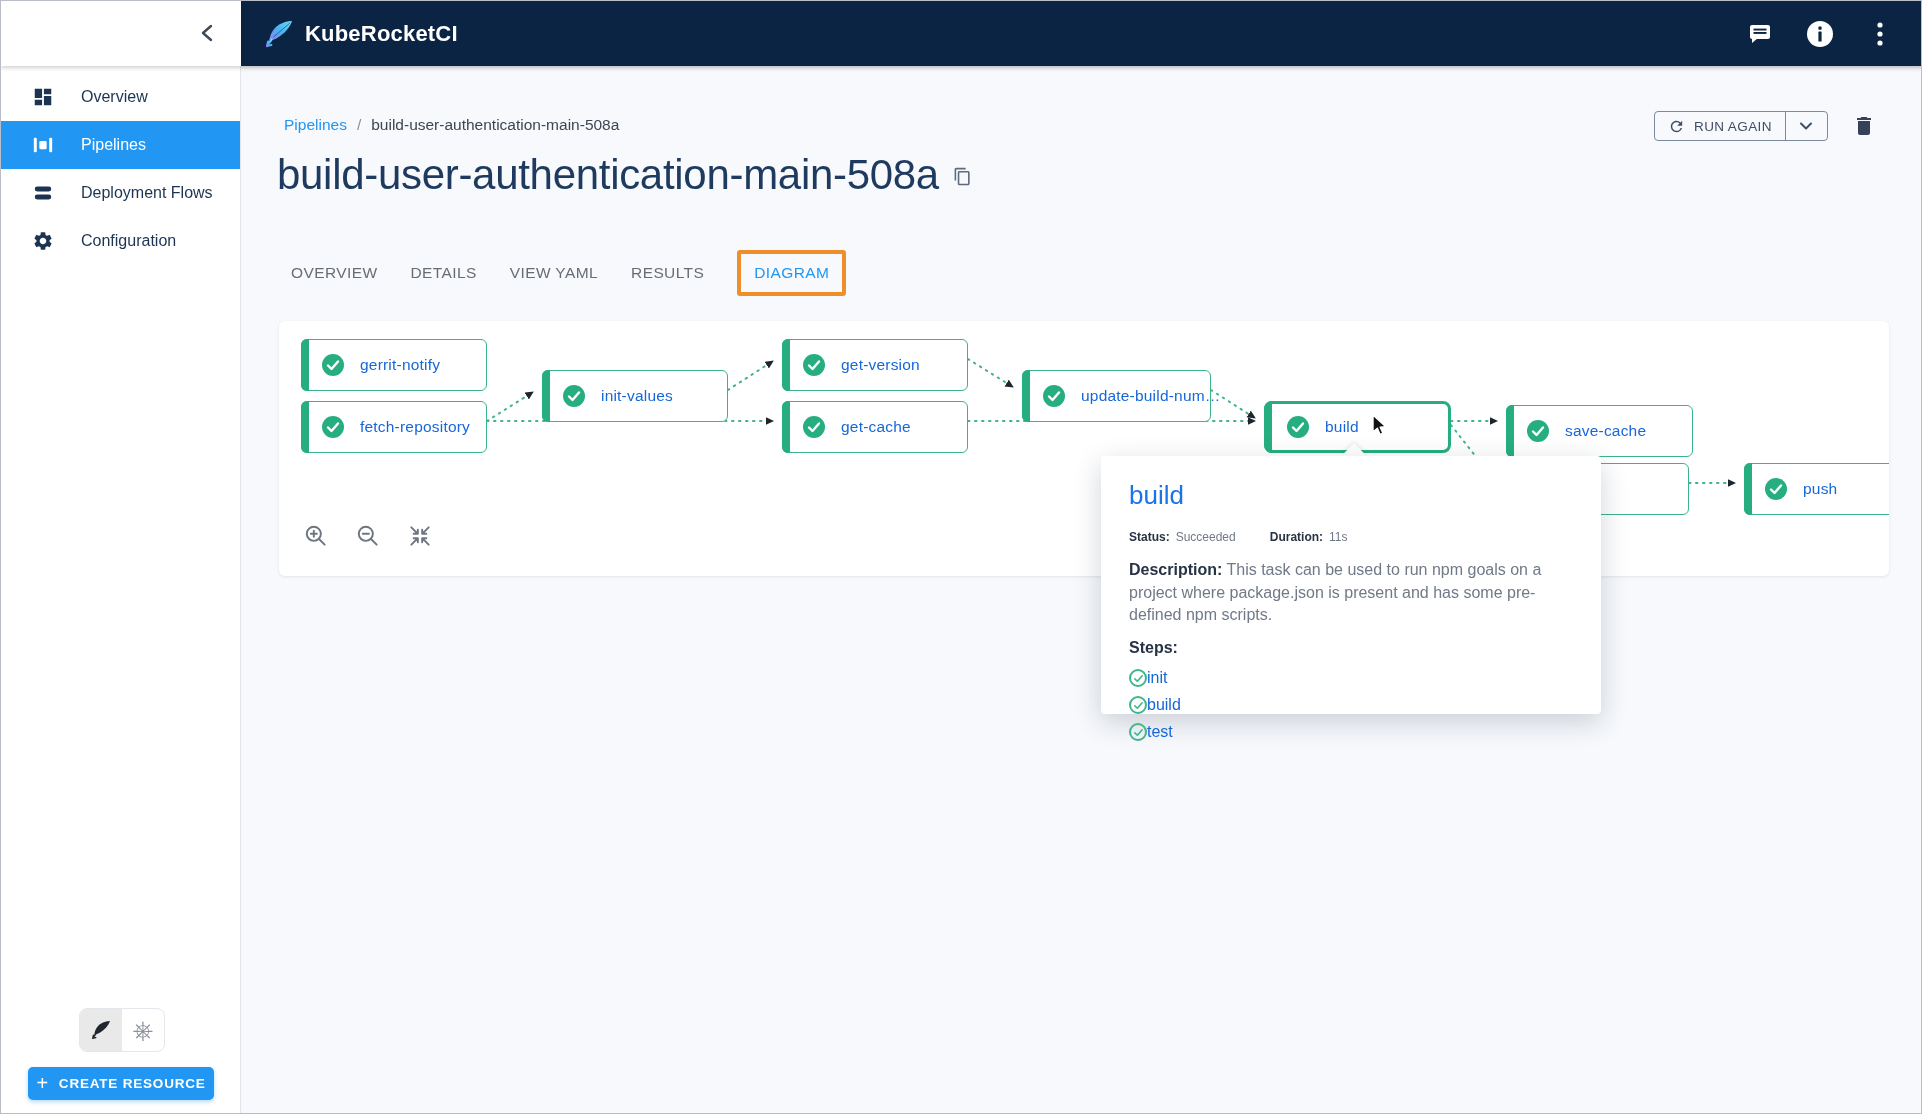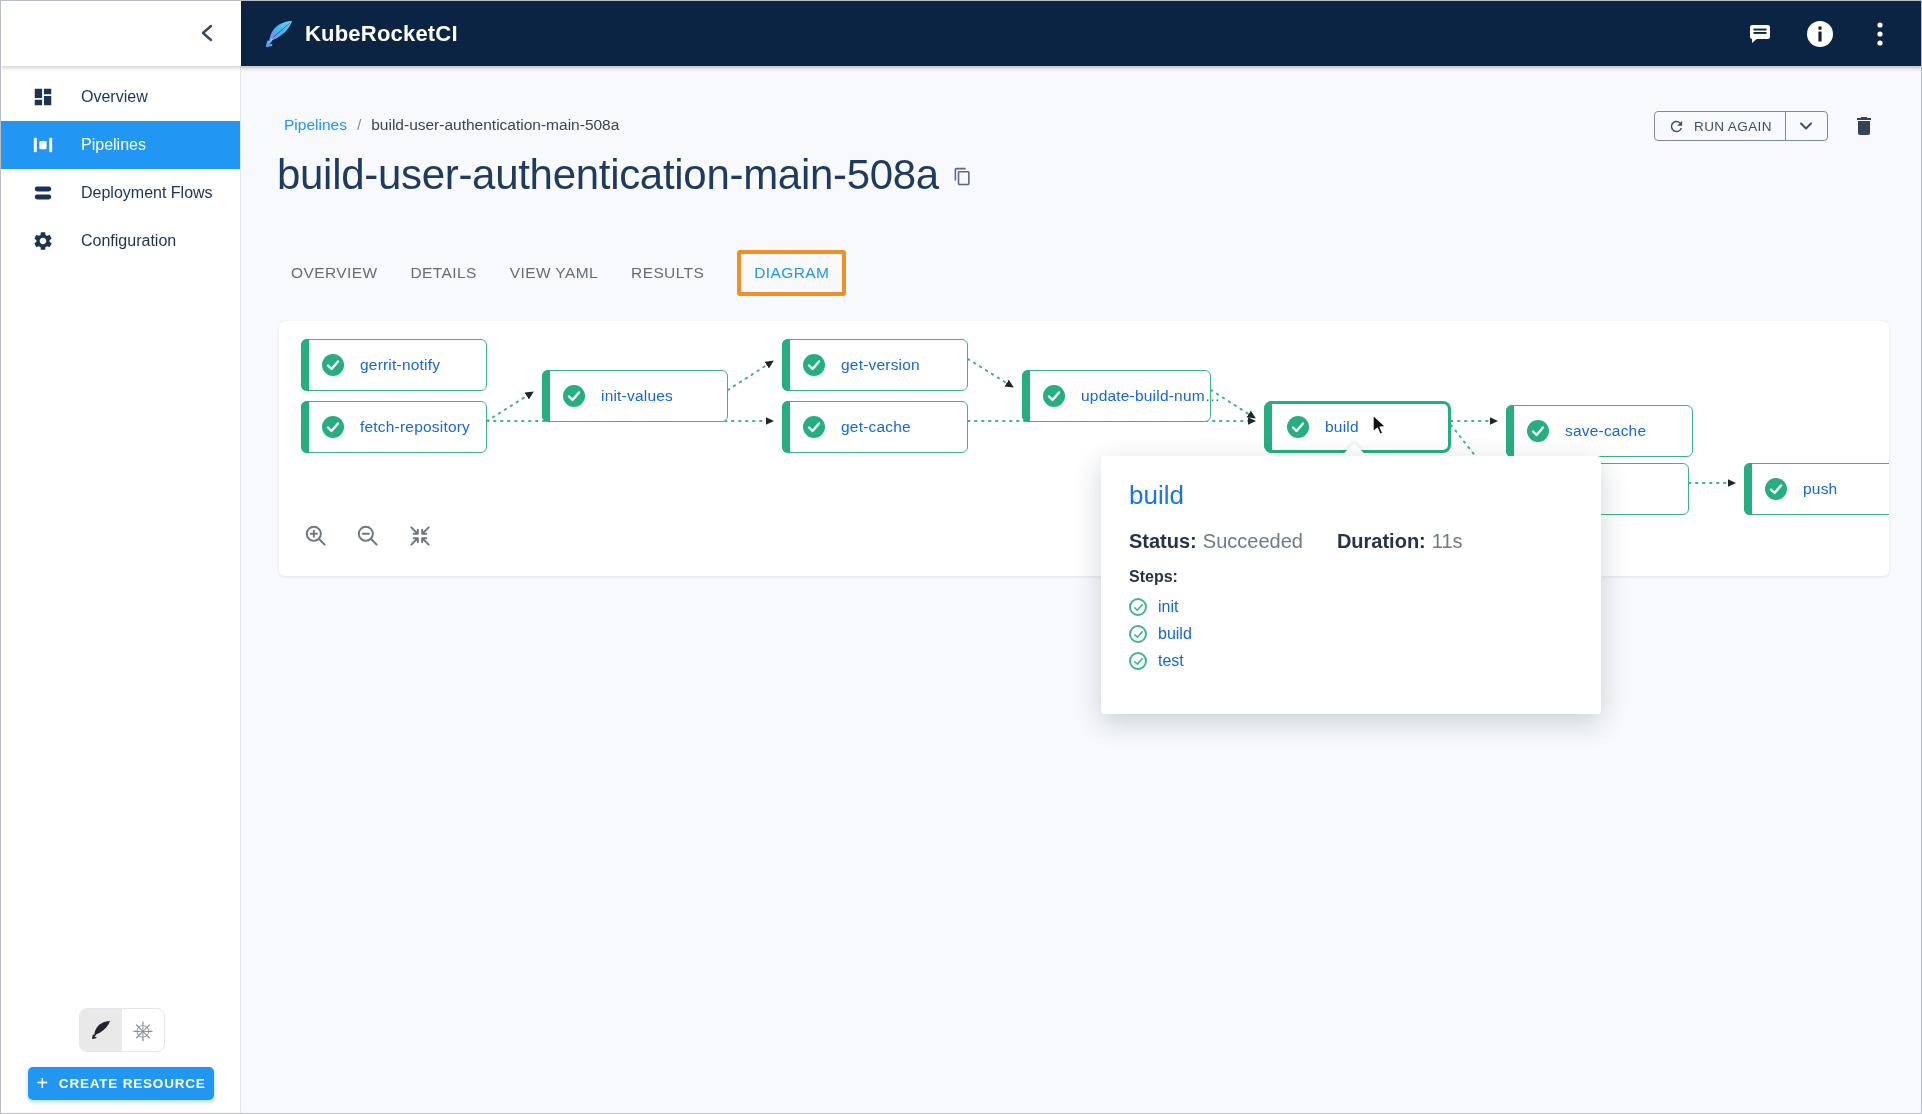--- a/index.html
+++ b/index.html
@@ -79,26 +79,26 @@
 
   .zoom-controls { position:absolute; left:24px; top:202px; display:flex; gap:26px; z-index:3; }
   .zc { width:26px; height:26px; cursor:pointer; display:flex; align-items:center; justify-content:center; }
 
   
   .tooltip { position:absolute; left:1100px; top:455px; width:500px; height:258px; background:#ffffff; border-radius:4px;
              box-shadow:0 8px 28px rgba(25,40,65,.20); z-index:30; padding:24px 28px; }
   .tt-caret { position:absolute; left:1344px; top:446px; width:18px; height:18px; background:#fff; transform:rotate(45deg);
               box-shadow:-2px -2px 4px rgba(25,40,65,.08); z-index:29; }
   .tt-title { font-size:26px; color:#1a73e8; font-weight:500; margin-bottom:19px; }
-  .tt-row { display:flex; gap:34px; font-size:20px; margin-bottom:15px; }
+  .tt-row { display:flex; gap:34px; font-size:12px; margin-bottom:15px; }
   .tt-strong { font-weight:700; color:#273345; }
   .tt-val { color:#707987; margin-left:6px; }
   .tt-desc { font-size:16px; color:#707987; line-height:1.42; margin-bottom:12px; }
   .tt-steps-label { font-size:16px; font-weight:700; color:#273345; margin-bottom:12px; }
-  .tt-step { display:flex; align-items:center; gap:11px; margin-bottom:9px; cursor:pointer; }
+  .tt-step { display:flex; align-items:center; margin-bottom:9px; cursor:pointer; }
   .tt-step-label { color:#1667d9; font-size:16px; font-weight:500; }
   .step-chk { width:18px; height:18px; border:2px solid #3fb68b; border-radius:50%; display:flex; align-items:center; justify-content:center; }
 
   .cursor { position:absolute; left:1368px; top:412px; z-index:50; pointer-events:none; }
 </style>
 </head>
 <body>
 
 <div id="root">
 
@@ -414,20 +414,24 @@
   <div class="tooltip">
     <div class="tt-title">build</div>
     <div class="tt-row">
       <span>
         <span class="tt-strong">Status:</span><span class="tt-val">Succeeded</span>
       </span>
       <span>
         <span class="tt-strong">Duration:</span><span class="tt-val">11s</span>
       </span>
     </div>
+    <div class="tt-desc">
+      <span class="tt-strong">Description:</span>
+      <span>This task can be used to run npm goals on a project where package.json is present and has some pre-defined npm scripts.</span>
+    </div>
     <div class="tt-steps-label">Steps:</div>
     <div class="tt-step">
       <span class="step-chk">
           <svg width="11" height="11" viewBox="0 0 12 12">
             <polyline points="2,6.5 4.8,9 10,3" fill="none" stroke="#3fb68b" stroke-width="1.8" stroke-linecap="round" stroke-linejoin="round"></polyline>
           </svg>
         </span>
       <span class="tt-step-label">init</span>
     </div>
     <div class="tt-step">

